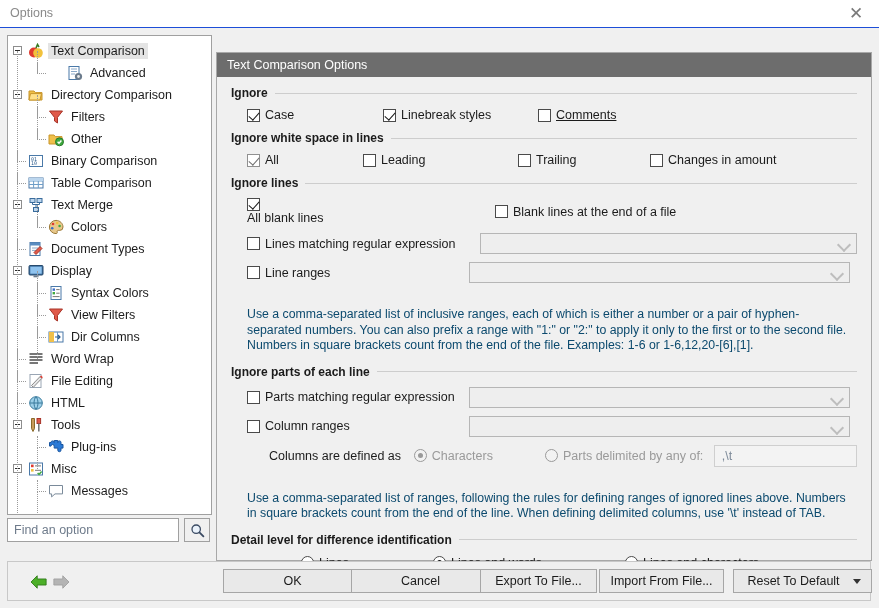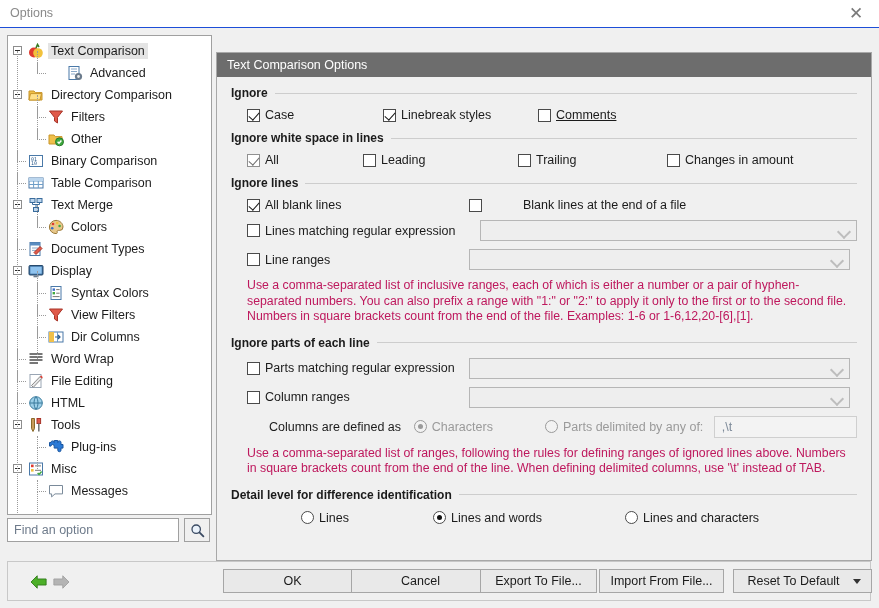--- a/index.html
+++ b/index.html
@@ -119,21 +119,21 @@
   }
   .combo .arrow{
     position:absolute;right:7px;top:6px;width:8px;height:8px;
     border:solid #bdbdbd;border-width:0 2px 2px 0;transform:rotate(45deg);
   }
   .txtbox{
     height:22px;border:1px solid #cfcfcf;background:#f3f3f3;box-sizing:border-box;
     display:flex;align-items:center;padding-left:7px;color:#7d8a99;font-size:12.5px;
   }
   .note{
-    font-size:12.3px;color:#be185d;line-height:15.5px;margin-top:8px;
+    font-size:12.3px;color:#0c4a6e;line-height:15.5px;margin-top:24px;
   }
   
   .bottombar{
     position:absolute;left:7px;top:561px;width:864px;height:40px;
     border:1px solid #c8c8c8;background:#f0f0f0;box-sizing:border-box;
   }
   .btn{
     position:absolute;top:7px;height:24px;
     border:1px solid #a6a6a6;background:#e9e9e9;box-sizing:border-box;
     display:flex;align-items:center;justify-content:center;
@@ -408,42 +408,42 @@
         </div>
         <div class="row" style="padding-left:16px;">
           <div style="display:flex;align-items:center;width:116px;">
             <span class="cb on dis"></span>
             <span class="lab">All</span>
           </div>
           <div style="display:flex;align-items:center;width:155px;">
             <span class="cb"></span>
             <span class="lab">Leading</span>
           </div>
-          <div style="display:flex;align-items:flex-end;width:149px;">
+          <div style="display:flex;align-items:flex-end;width:132px;">
             <span class="cb"></span>
             <span class="lab">Trailing</span>
           </div>
           <div style="display:flex;align-items:center;">
             <span class="cb"></span>
             <span class="lab">Changes in amount</span>
           </div>
         </div>
       </div>
 
       <div class="grp">
         <div class="grp-title">
           <span>Ignore lines</span>
           <span class="rule"></span>
         </div>
         <div class="row" style="padding-left:16px;">
-          <div style="display:flex;align-items:flex-end;width:222px;">
+          <div style="display:flex;align-items:flex-start;width:248px;flex-direction:column;">
             <span class="cb on"></span>
             <span class="lab">All blank lines</span>
           </div>
-          <div style="display:flex;align-items:center;gap:36px;">
+          <div style="display:flex;align-items:center;">
             <span class="cb"></span>
             <span class="lab">Blank lines at the end of a file</span>
           </div>
         </div>
         <div class="row" style="padding-left:16px;gap:14px;">
           <div style="display:flex;align-items:center;width:222px;">
             <span class="cb"></span>
             <span class="lab">Lines matching regular expression</span>
           </div>
           <div class="combo" style="width:381px;">

